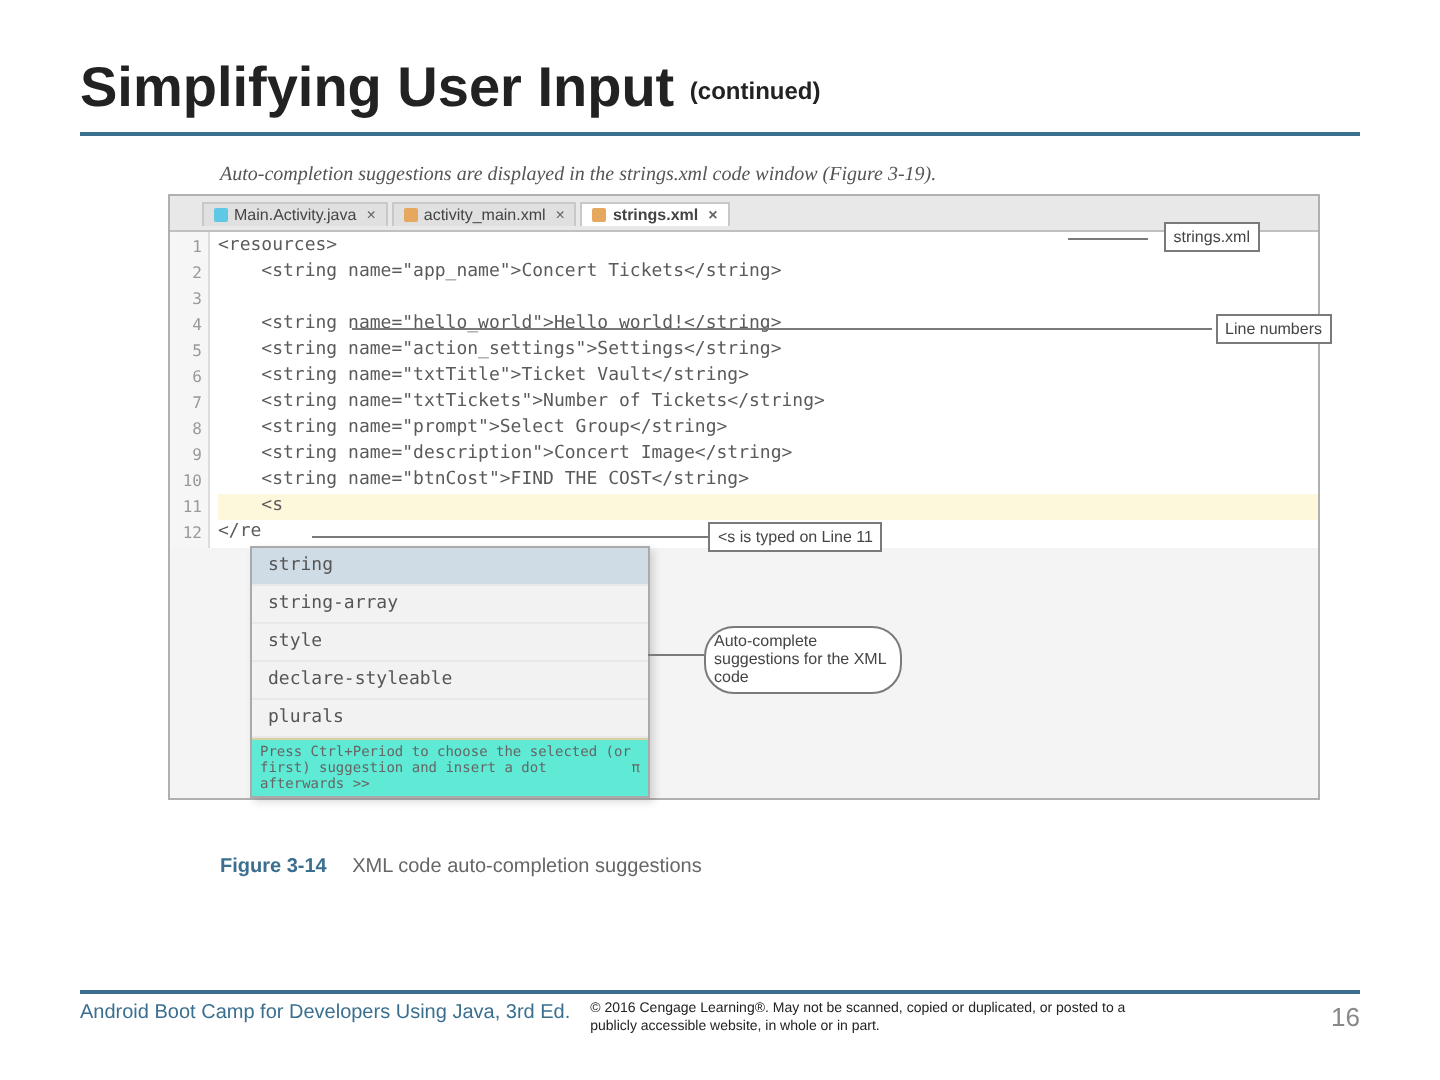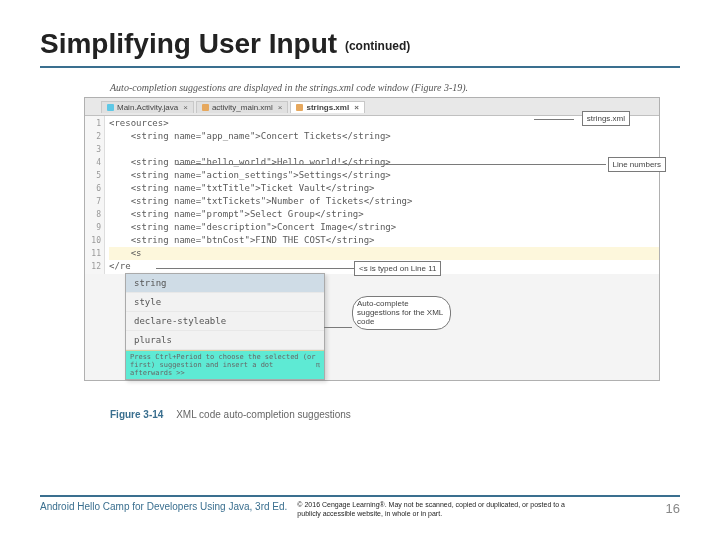--- a/index.html
+++ b/index.html
@@ -228,45 +228,46 @@
         <div class="line">    &lt;string name="prompt"&gt;Select Group&lt;/string&gt;</div>
         <div class="line">    &lt;string name="description"&gt;Concert Image&lt;/string&gt;</div>
         <div class="line">    &lt;string name="btnCost"&gt;FIND THE COST&lt;/string&gt;</div>
         <div class="line hl">    &lt;s</div>
         <div class="line">&lt;/re</div>
       </div>
     </div>
 
     <div class="dropdown">
       <div class="item sel">string</div>
+      <div class="item">string-array</div>
       <div class="item">style</div>
       <div class="item">declare-styleable</div>
       <div class="item">plurals</div>
       <div class="hint">
         <span>Press Ctrl+Period to choose the selected (or first) suggestion and insert a dot afterwards  &gt;&gt;</span>
         <span>π</span>
       </div>
     </div>
   </div>
 
   <div class="callout" style="top:14px; right:30px;">strings.xml</div>
   <div class="callout-line" style="top:22px; right:86px; width:40px;"></div>
 
   <div class="callout" style="top:60px; right:-6px;">Line numbers</div>
   <div class="callout-line" style="top:67px; right:54px; width:430px;"></div>
 
   <div class="callout" style="top:164px; left:270px;">&lt;s is typed on Line 11</div>
   <div class="callout-line" style="top:171px; left:72px; width:198px;"></div>
 
-  <div class="callout" style="top:199px; left:268px; width:99px;border-radius:15px;">Auto-complete suggestions for the XML code</div>
+  <div class="callout" style="top:216px; left:268px; width:99px;border-radius:15px;">Auto-complete suggestions for the XML code</div>
   <div class="callout-line" style="top:230px; left:240px; width:28px;"></div>
 </div>
 
 <div class="fig-caption">
   <b>Figure 3-14</b>
   <span class="cap">XML code auto-completion suggestions</span>
 </div>
 
 <div class="footer">
-  <div class="book">Android Hello Camp for Developers Using Java, 3rd Ed.</div>
+  <div class="book">Android Boot Camp for Developers Using Java, 3rd Ed.</div>
   <div class="copy">© 2016 Cengage Learning®. May not be scanned, copied or duplicated, or posted to a publicly accessible website, in whole or in part.</div>
   <div class="pn">16</div>
 </div>
 
 </body></html>

